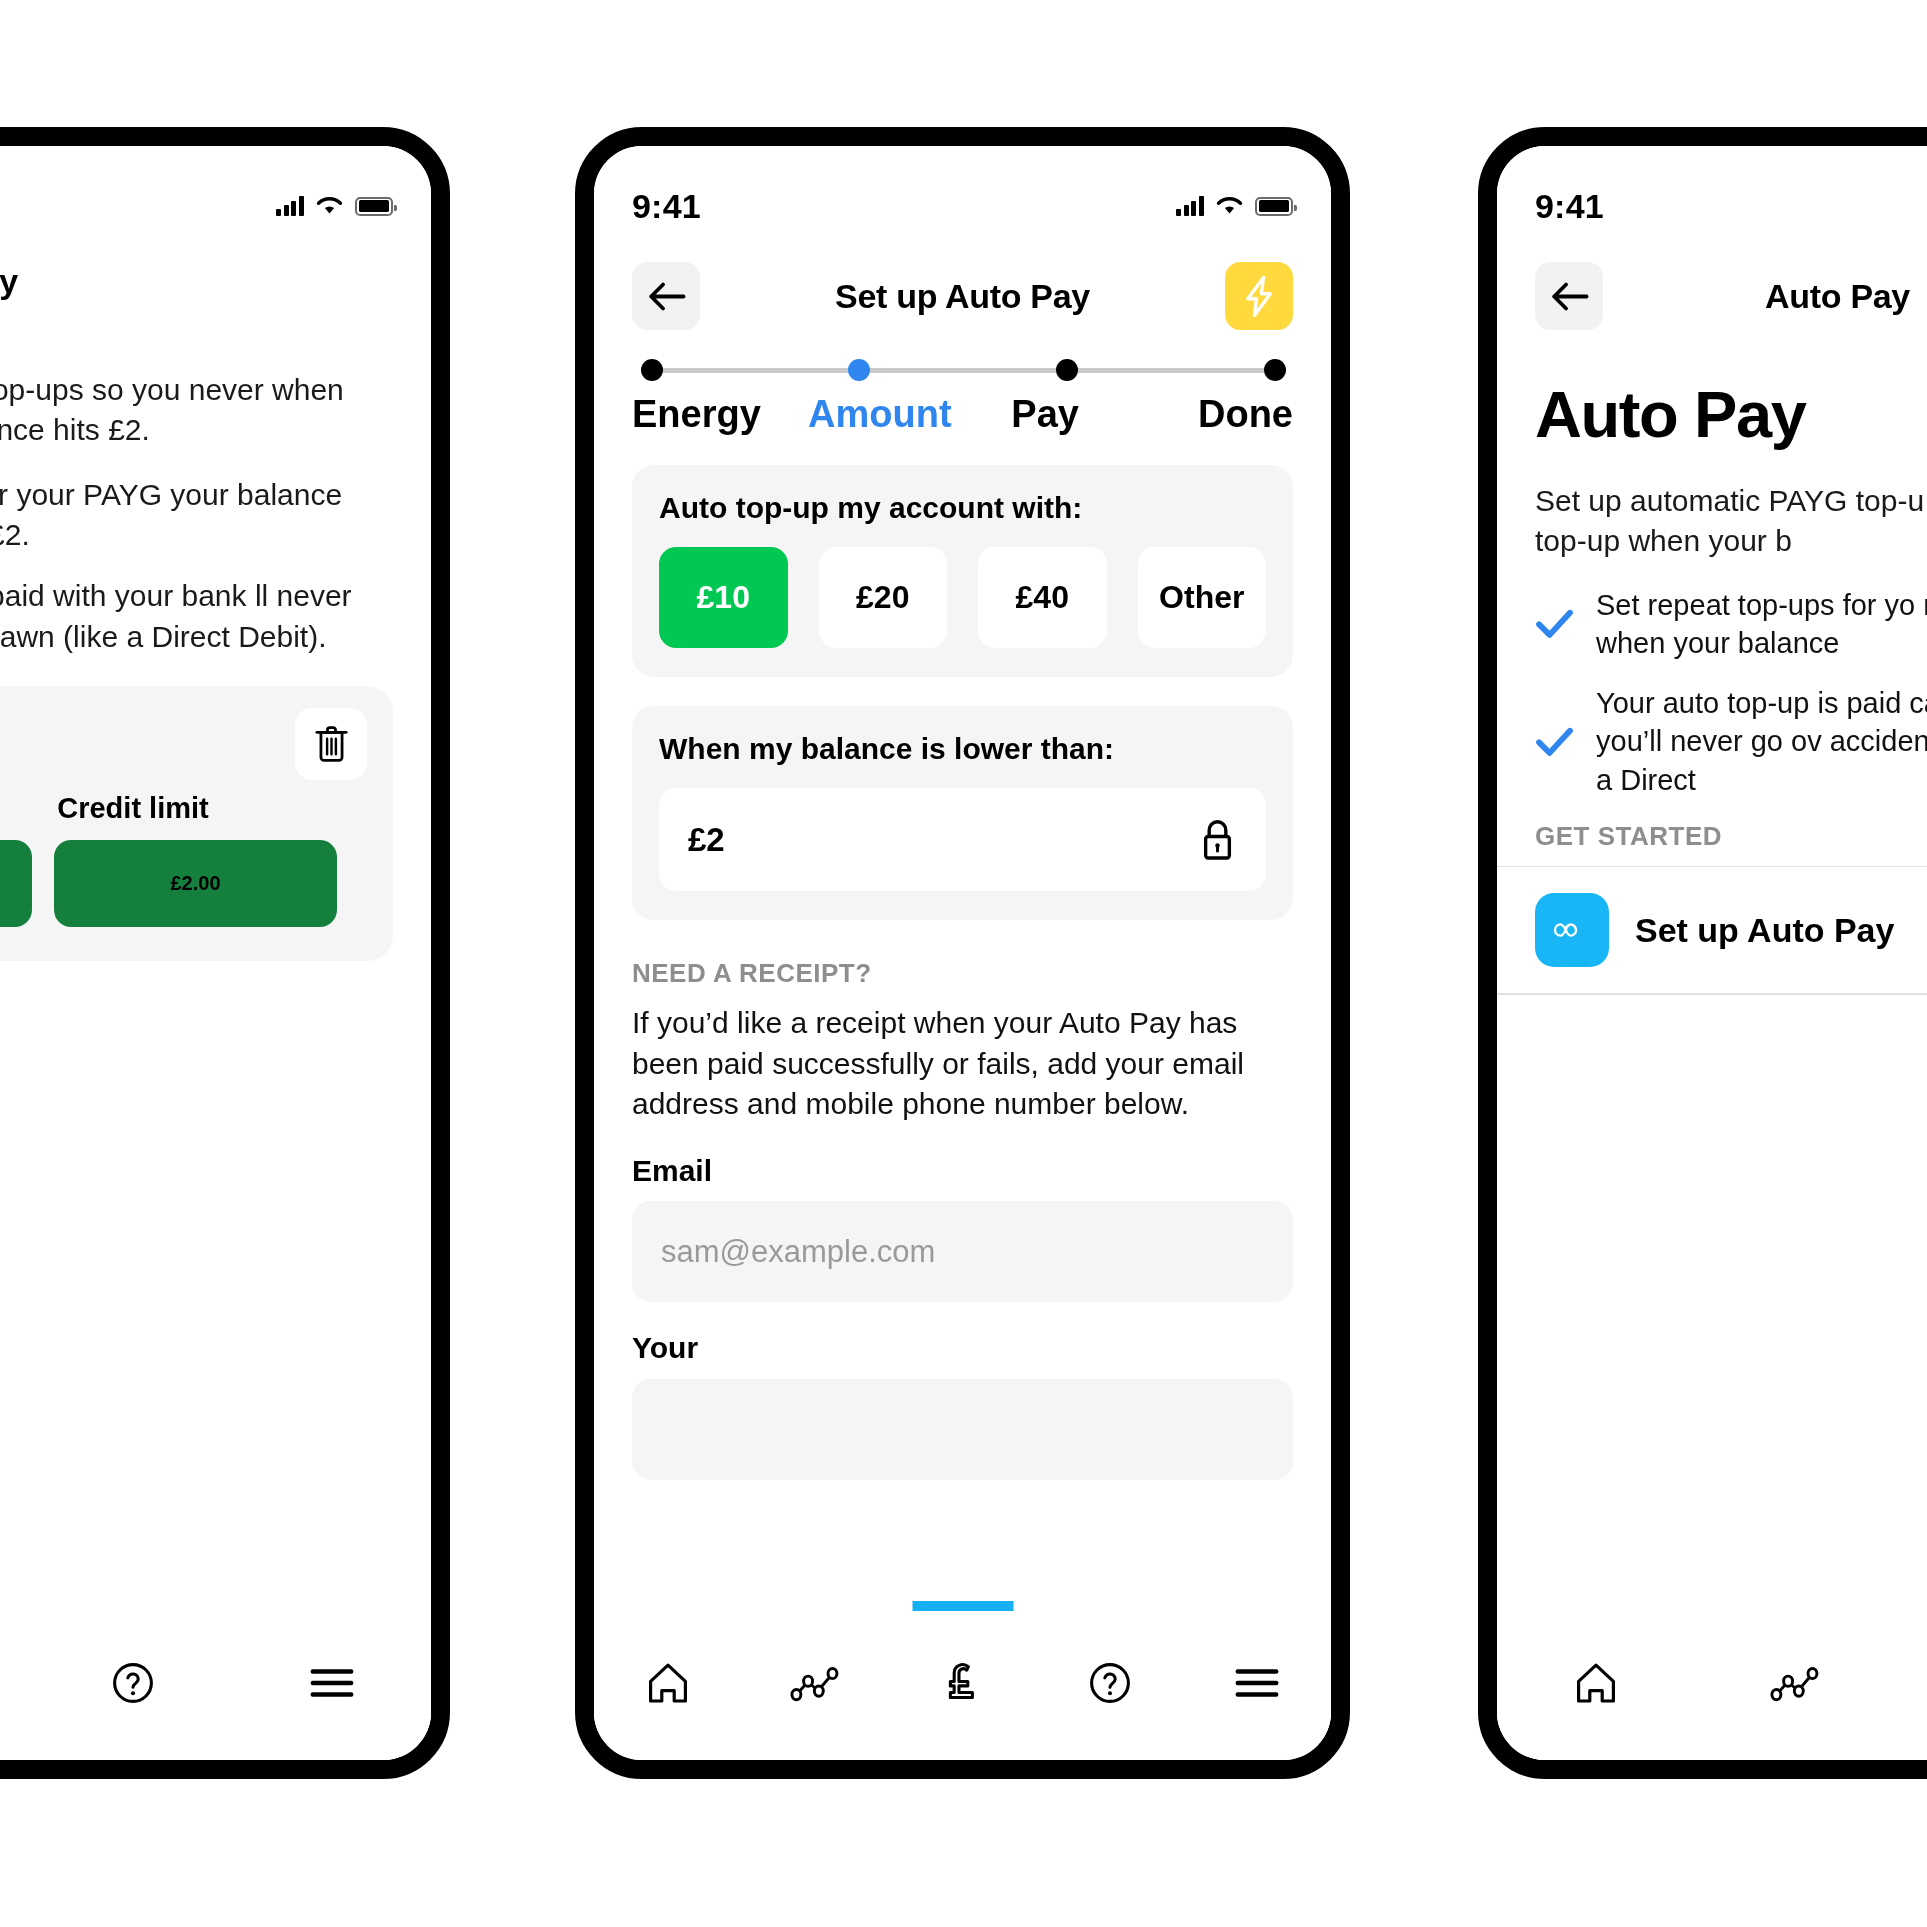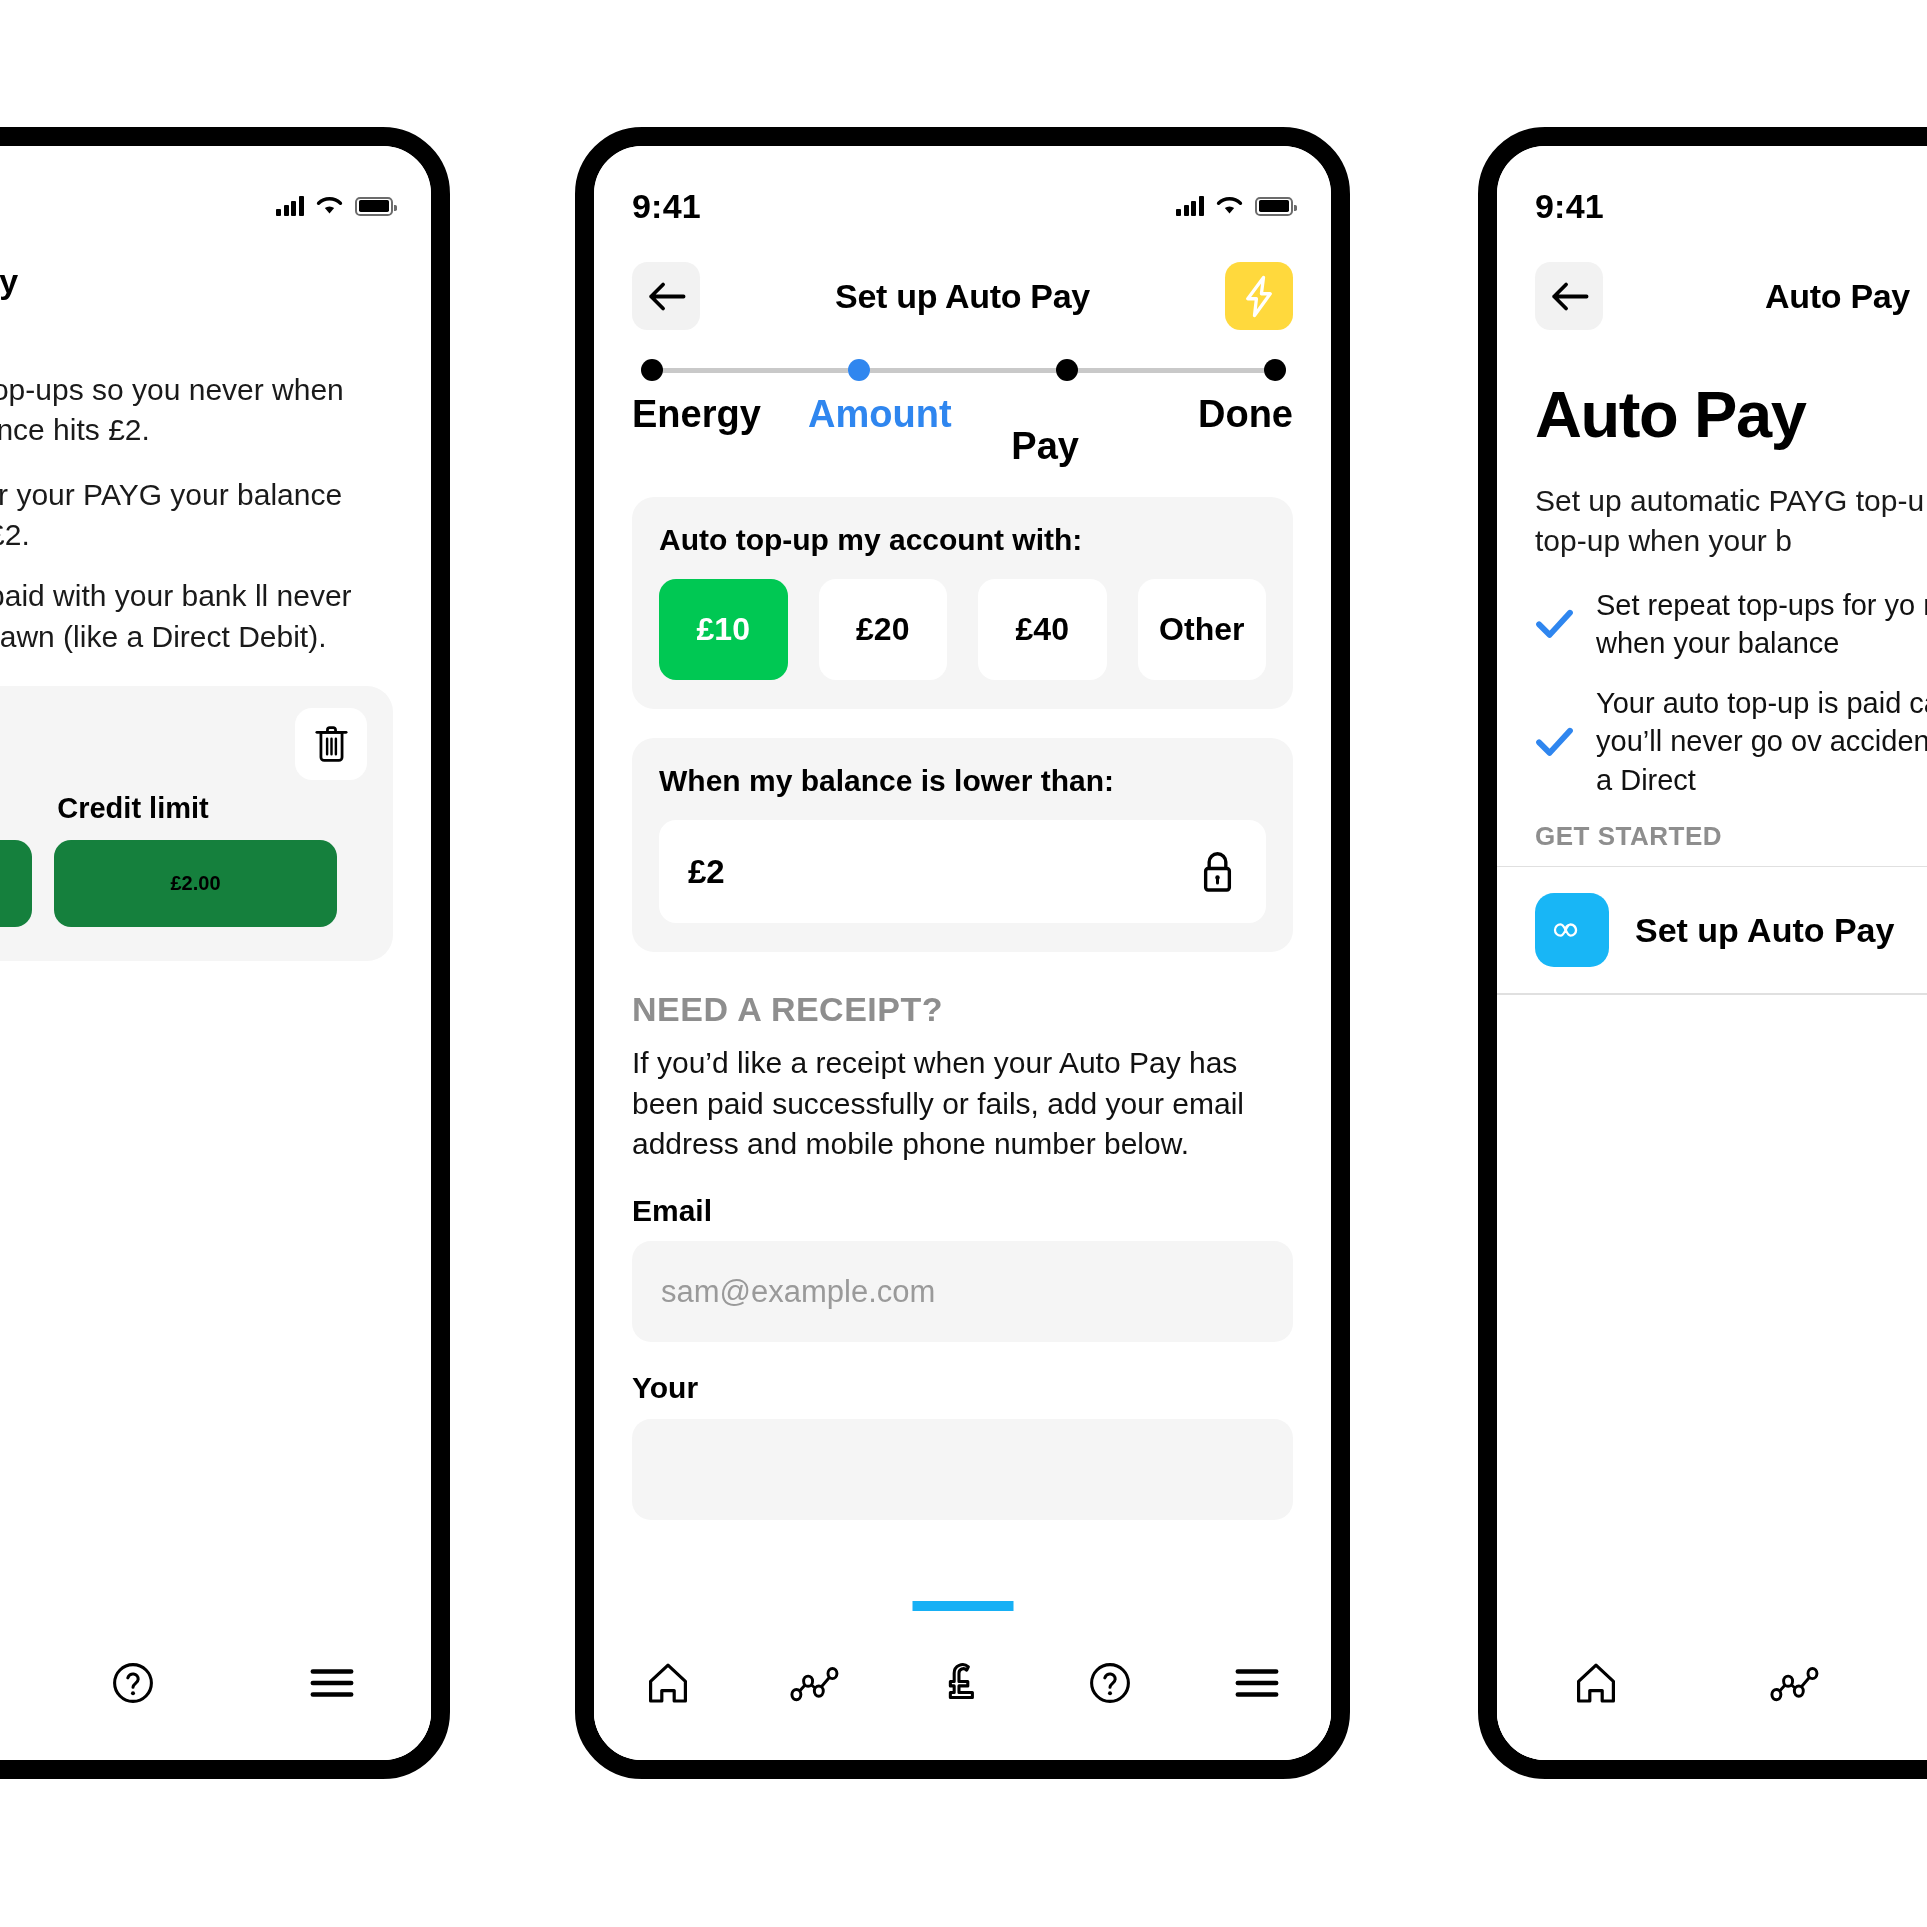--- a/index.html
+++ b/index.html
@@ -119,21 +119,21 @@
   .seg { flex:1 1 auto; height:5.1px; background:#c9c9c9; }
   .stepper-labels {
     display:flex; margin-top:12px;
   }
   .stepper-labels span {
     font-size:38px; font-weight:700; color:#000;
     flex: 1 1 0;
   }
   .stepper-labels span:nth-child(1){ text-align:left; }
   .stepper-labels span:nth-child(2){ text-align:center; color:#2f86ef; }
-  .stepper-labels span:nth-child(3){ text-align:center;margin-top:32px; }
+  .stepper-labels span:nth-child(3){ text-align:center; }
   .stepper-labels span:nth-child(4){ text-align:right; }
 
   
   .card {
     background:#f5f5f5; border-radius:22px;
     margin: 29px 38px 0 38px; padding: 26px 27px 29px 27px;
   }
   .card-title { font-size:30px; font-weight:700; color:#000; margin-bottom:22px; }
   .amounts { display:flex; gap:31px; }
   .amt {
@@ -146,21 +146,21 @@
 
   .field {
     background:#fff; border-radius:17px; height:103px;
     display:flex; align-items:center; padding: 0 29px;
   }
   .field-val { font-size:33px; font-weight:700; color:#000; }
   .field .lock { margin-left:auto; }
 
   .sec { padding: 0 38px; margin-top: 38px; }
   .eyebrow {
-    font-size:34px; font-weight:700; color:#8e8e8e;
+    font-size:26px; font-weight:700; color:#8e8e8e;
     letter-spacing:0.5px; margin-bottom:13.7px;
   }
   .sec-para { font-size:30px; line-height:1.35; color:#111; }
   .flabel { font-size:30px; font-weight:700; color:#000; margin: 29px 0 13.7px 0; }
   .input {
     background:#f5f5f5; border-radius:19px; height:101px;
     display:flex; align-items:center; padding:0 29px;
     font-size:31px; color:#9a9a9a;
   }
 

